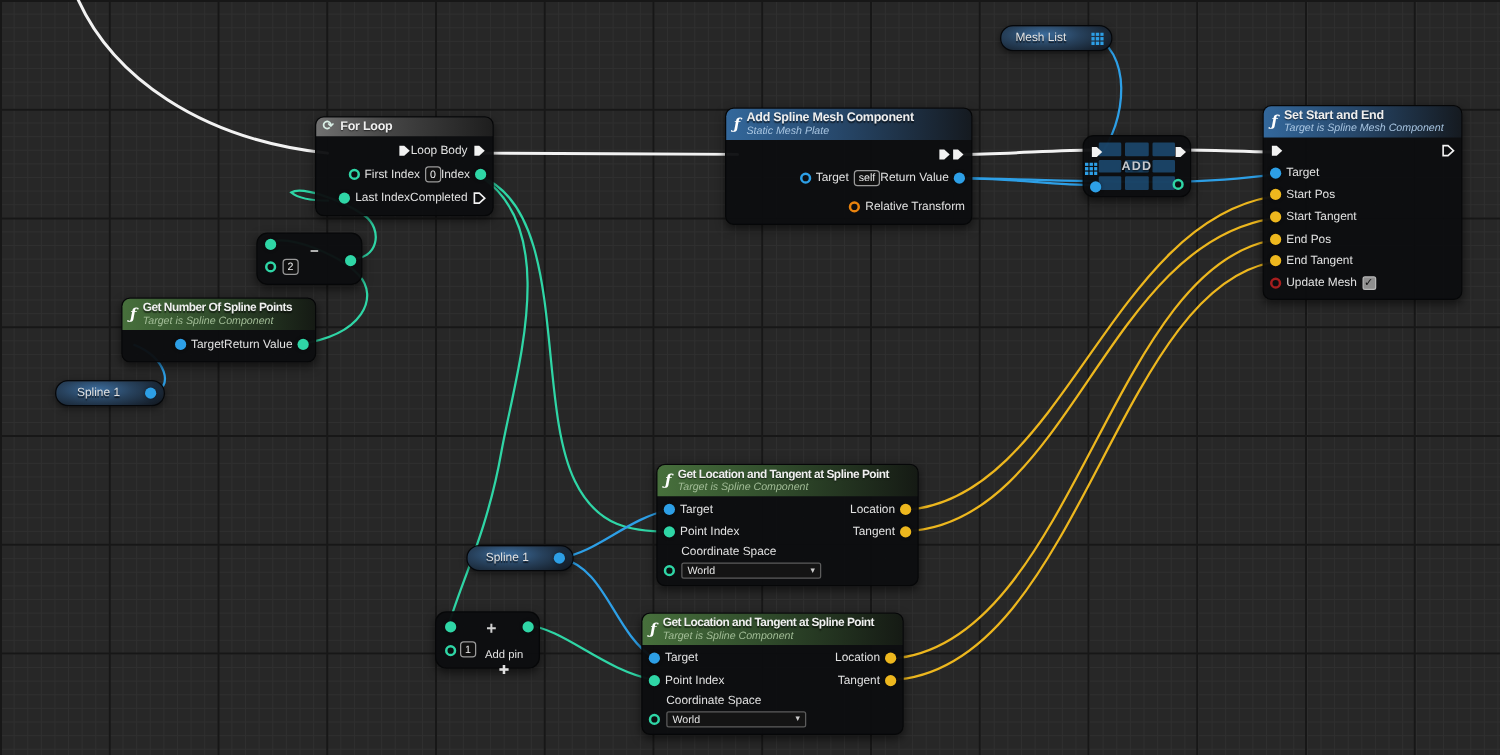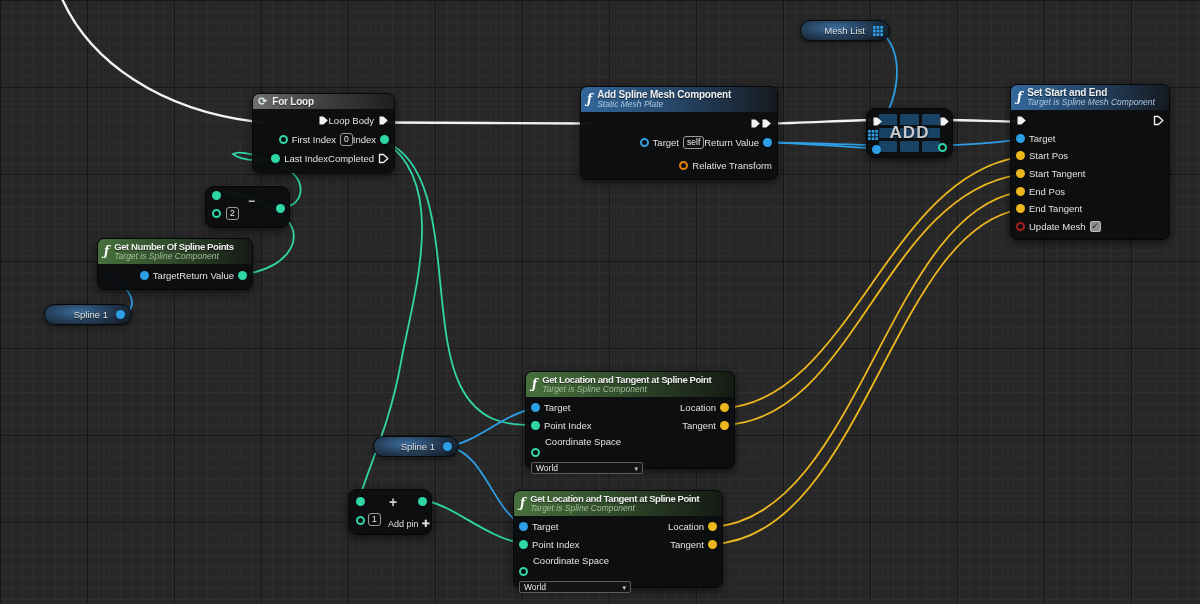--- a/index.html
+++ b/index.html
@@ -58,38 +58,38 @@
   .vbox{background:#101010;border:1px solid #9a9a9a;border-radius:3px;color:#eee;
     font-size:8.5px;line-height:11px;padding:0 3px;min-width:12px;text-align:center;flex:none;}
   .checkbox{width:11px;height:11px;border:1px solid #b8b8b8;border-radius:2px;background:#101010;
     display:flex;align-items:center;justify-content:center;font-size:9px;line-height:1;color:#fff;flex:none;}
   .checkbox.checked{background:#8f8f8f;color:#141414;font-weight:bold;}
   .dropdown{width:112px;height:13px;background:#141414;border:1px solid #5c5c5c;border-radius:2px;
     display:flex;align-items:center;justify-content:space-between;padding:0 4px;
     font-size:8.5px;color:#e6e6e6;}
   .caret{font-size:7px;color:#cccccc;line-height:1;}
   .cs-label{font-size:9.5px;color:#e2e2e2;margin:2px 0 1px 19px;}
-  .cs-row{display:flex;gap:5px;padding:0 5px;height:16px;flex-direction:column;}
+  .cs-row{display:flex;align-items:center;gap:5px;padding:0 5px;height:16px;}
 
   .pill{position:absolute;z-index:2;height:21px;border-radius:11px;border:1px solid #05070a;
-    display:flex;align-items:center;justify-content:flex-end;gap:8px;padding:0 6px;
+    display:flex;align-items:center;justify-content:flex-end;gap:20px;padding:0 6px;
     background:radial-gradient(ellipse 70% 95% at 38% 35%, #3c6c9c 0%, #27415c 48%, #141c26 100%);
     box-shadow:0 2px 5px rgba(0,0,0,0.5);}
   .pill .plabel{text-shadow:0 1px 1px rgba(0,0,0,0.7);}
 
   .compact{border-radius:9px;}
   .abs{position:absolute;}
   .op{position:absolute;color:#cfcfcf;font-weight:bold;line-height:1;}
   .addgrid{position:absolute;left:12px;right:12px;top:5px;bottom:5px;display:grid;
     grid-template-columns:repeat(3,1fr);grid-template-rows:repeat(3,1fr);gap:3px;}
   .addgrid span{background:rgba(38,110,170,0.55);border-radius:1px;}
   .addtext{position:absolute;inset:0;display:flex;align-items:center;justify-content:center;
-    font-size:17px;font-weight:bold;color:#c7cbd0;letter-spacing:1px;text-shadow:0 1px 2px #000;}
+    font-size:10px;font-weight:bold;color:#c7cbd0;letter-spacing:1px;text-shadow:0 1px 2px #000;}
   .addpin-label{position:absolute;display:flex;align-items:center;gap:3px;
-    font-size:9px;color:#e0e0e0;}
+    font-size:9px;color:#e0e0e0;flex-direction:column;}
   .addpin-label b{font-size:10px;}
 </style>
 </head>
 <body>
 
 <div id="canvas">
 
   <svg id="wires" width="1200" height="604">
     <path class="w-exec" d="M 60,-6 C 88,62 162,112 262,122.5"></path>
     <path class="w-exec" d="M 385,122.5 C 440,122.5 535,123.5 590,123.5"></path>

